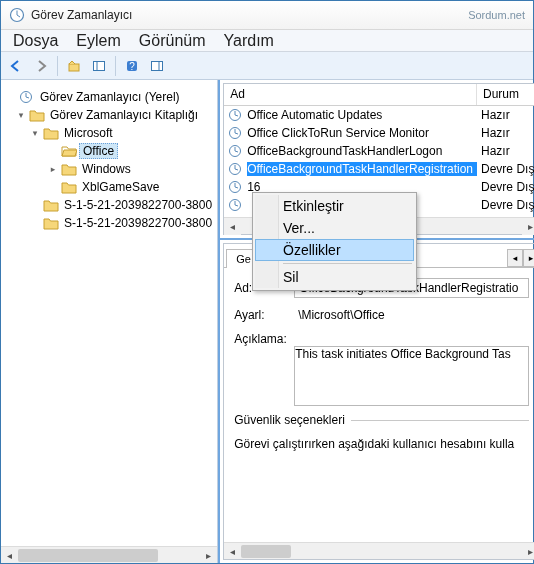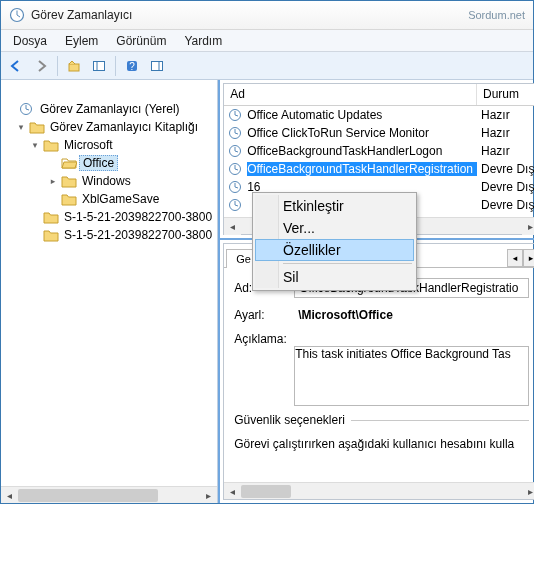--- a/index.html
+++ b/index.html
@@ -1,29 +1,29 @@
 <!DOCTYPE html>
 <html><head>
 <meta charset="utf-8">
 <style>
 * { box-sizing: border-box; margin: 0; padding: 0; font-family: "Segoe UI", Tahoma, sans-serif; }
 body { width: 534px; height: 564px; background: #fff; overflow: hidden; font-size: 12px; }
-.window { width: 534px; height: 504px; border: 1px solid #3a79b1; display: flex; flex-direction: column; }
+.window { width: 534px; height: 564px; border: 1px solid #3a79b1; display: flex; flex-direction: column; }
 .titlebar { height: 29px; background: linear-gradient(#fff, #f3f3f3); display: flex; align-items: center; padding: 0 8px; border-bottom: 1px solid #d8d8d8; }
 .titlebar .app-icon { width: 16px; height: 16px; margin-right: 6px; }
 .titlebar .title { flex: 1; font-size: 12px; color: #222; }
 .titlebar .watermark { font-size: 11px; color: #7c93a6; }
 .menubar { height: 22px; background: #f4f7fb; border-bottom: 1px solid #d0d7e0; display: flex; align-items: center; padding: 0 4px; gap: 2px; }
-.menubar .menu { padding: 2px 8px; font-size: 12px; color: #222; cursor: default; }
+.menubar .menu { padding: 2px 8px; font-size: 16px; color: #222; cursor: default; }
 .toolbar { height: 28px; background: #eaf2fb; border-bottom: 1px solid #c0cfe0; display: flex; align-items: center; padding: 0 4px; gap: 3px; }
 .toolbar .tbtn { width: 22px; height: 22px; border: 1px solid transparent; display: flex; align-items: center; justify-content: center; border-radius: 2px; }
 .toolbar .sep { width: 1px; height: 20px; background: #c0cfe0; margin: 0 2px; }
 .body { flex: 1; display: flex; min-height: 0; }
 .tree-pane { width: 221px; border-right: 1px solid #c0cfe0; display: flex; flex-direction: column; min-height: 0; }
-.tree-pane .tree { flex: 1; overflow: auto; padding: 20px 2px; white-space: nowrap; }
+.tree-pane .tree { flex: 1; overflow: auto; padding: 8px 2px; white-space: nowrap; }
 .tree-row { display: flex; align-items: center; height: 18px; padding-left: 2px; }
 .twist { width: 12px; text-align: center; color: #666; font-size: 9px; }
 .folder { width: 16px; height: 14px; margin: 0 2px; }
 .folder svg, .clock svg, .app-icon svg { display: block; }
 .tree-label { padding: 0 3px; }
 .tree-label.sel { background: #cde6f7; border: 1px dotted #6aa0d8; }
 .right-pane { flex: 1; display: flex; flex-direction: column; min-height: 0; border-left: 2px solid #6fa6df; }
 .list-wrap { height: 160px; border-bottom: 2px solid #6fa6df; display: flex; flex-direction: column; min-height: 0; padding: 3px; }
 .list-inner { flex: 1; border: 1px solid #bfc7d1; display: flex; flex-direction: column; min-height: 0; }
 .list-head { display: flex; height: 22px; background: #fff; border-bottom: 1px solid #d0d0d0; }
@@ -43,21 +43,21 @@
 .details-inner { flex: 1; border: 1px solid #bfc7d1; display: flex; flex-direction: column; min-height: 0; overflow: hidden; }
 .tabs { display: flex; height: 24px; align-items: flex-end; padding-left: 2px; position: relative; border-bottom: 1px solid #bcbcbc; }
 .tab { padding: 3px 9px; border: 1px solid #bcbcbc; border-bottom: none; background: #f4f4f4; margin-right: -1px; font-size: 11px; position: relative; }
 .tab.active { background: #fff; z-index: 2; top: 1px; }
 .tab-scroll { margin-left: auto; display: flex; }
 .tab-scroll .arrow { width: 16px; height: 18px; border: 1px solid #bcbcbc; display: flex; align-items: center; justify-content: center; font-size: 9px; background: #f0f0f0; }
 .tab-content { flex: 1; padding: 10px 10px 4px 10px; overflow: hidden; display: flex; flex-direction: column; }
 .form-row { display: flex; align-items: center; margin-bottom: 8px; }
 .form-row .lbl { width: 60px; }
 .form-row .val { flex: 1; border: 1px solid #b9b9b9; background: #fff; height: 20px; padding: 2px 4px; overflow: hidden; white-space: nowrap; }
-.form-row.ro .val { border: none; background: transparent; height: auto; font-weight: bold; }
+.form-row.ro .val { border: none; background: transparent; height: auto; }
 .desc-box { flex: 1; border: 1px solid #b9b9b9; background: #fff; overflow: hidden; margin-left: 60px; margin-top: -4px; min-height: 56px; max-height: 60px; }
 .group { margin-top: 14px; border-top: 1px solid #c8c8c8; padding-top: 12px; position: relative; }
 .group .legend { position: absolute; top: -8px; left: 0; background: #fff; padding-right: 6px; }
 .context-menu { position: absolute; left: 252px; top: 192px; width: 165px; background: #f2f2f2; border: 1px solid #a7a7a7; box-shadow: 2px 2px 4px rgba(0,0,0,.25); z-index: 100; padding: 2px; }
 .context-menu .item { height: 22px; display: flex; align-items: center; padding-left: 28px; font-size: 14px; position: relative; }
 .context-menu .item.hilite { background: #bde0ff; border: 1px solid #7bb6e6; padding-left: 27px; }
 .context-menu .strip { position: absolute; left: 2px; top: 2px; bottom: 2px; width: 24px; background: #eee; border-right: 1px solid #ddd; }
 .context-menu .sep { height: 1px; background: #c9c9c9; margin: 2px 2px 2px 28px; }
 .bottom-scroll { height: 17px; background: #f0f0f0; border-top: 1px solid #dcdcdc; display: flex; align-items: center; justify-content: space-between; }
 .tree-hscroll { height: 17px; background: #f0f0f0; border-top: 1px solid #dcdcdc; display: flex; align-items: center; }

